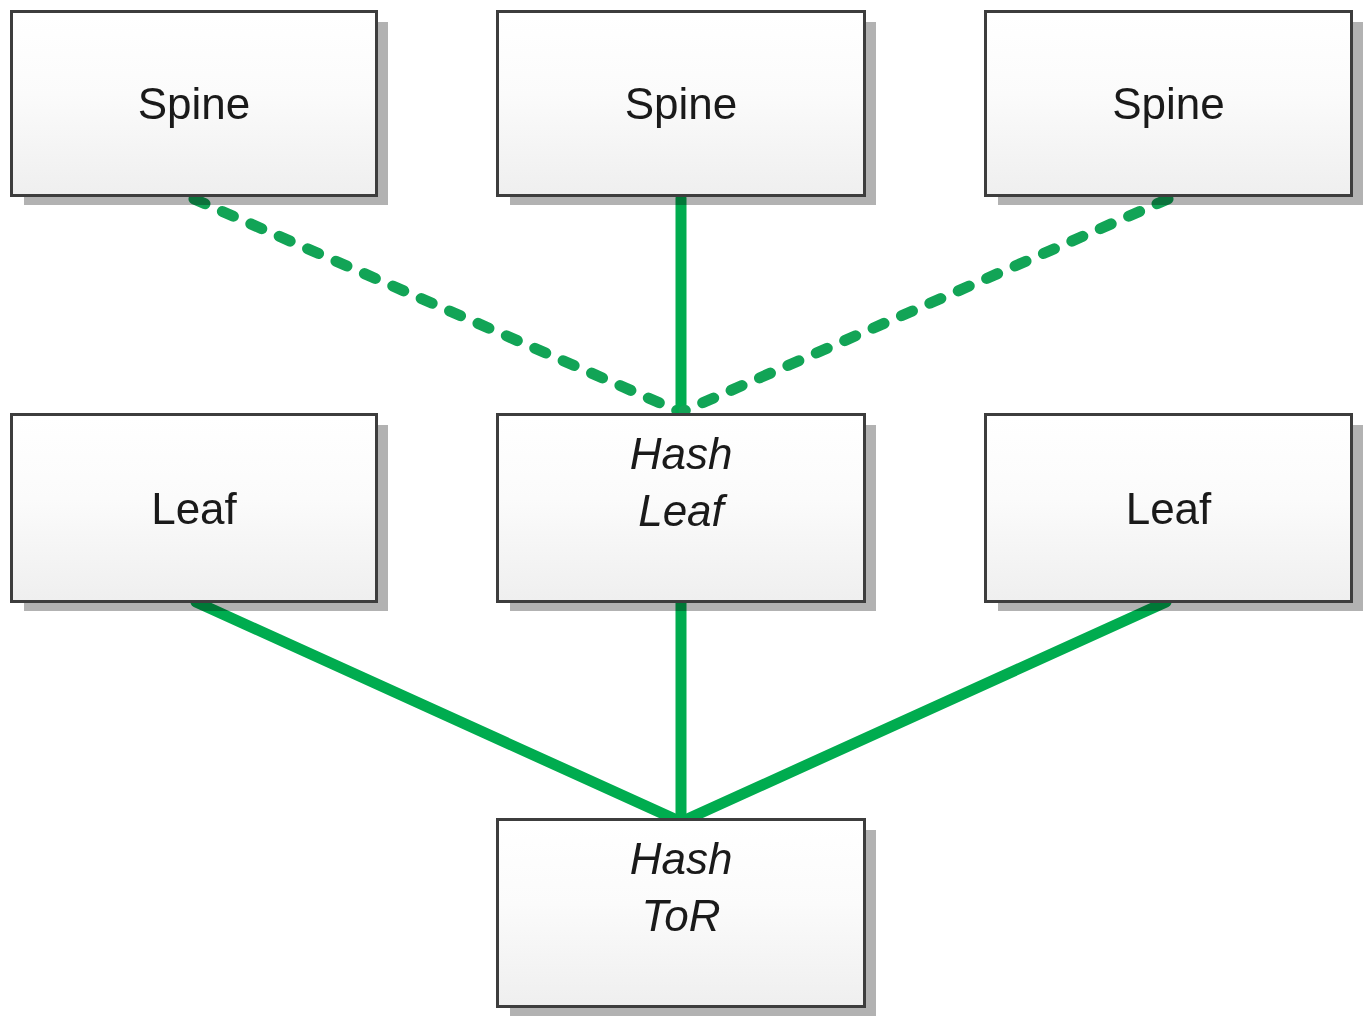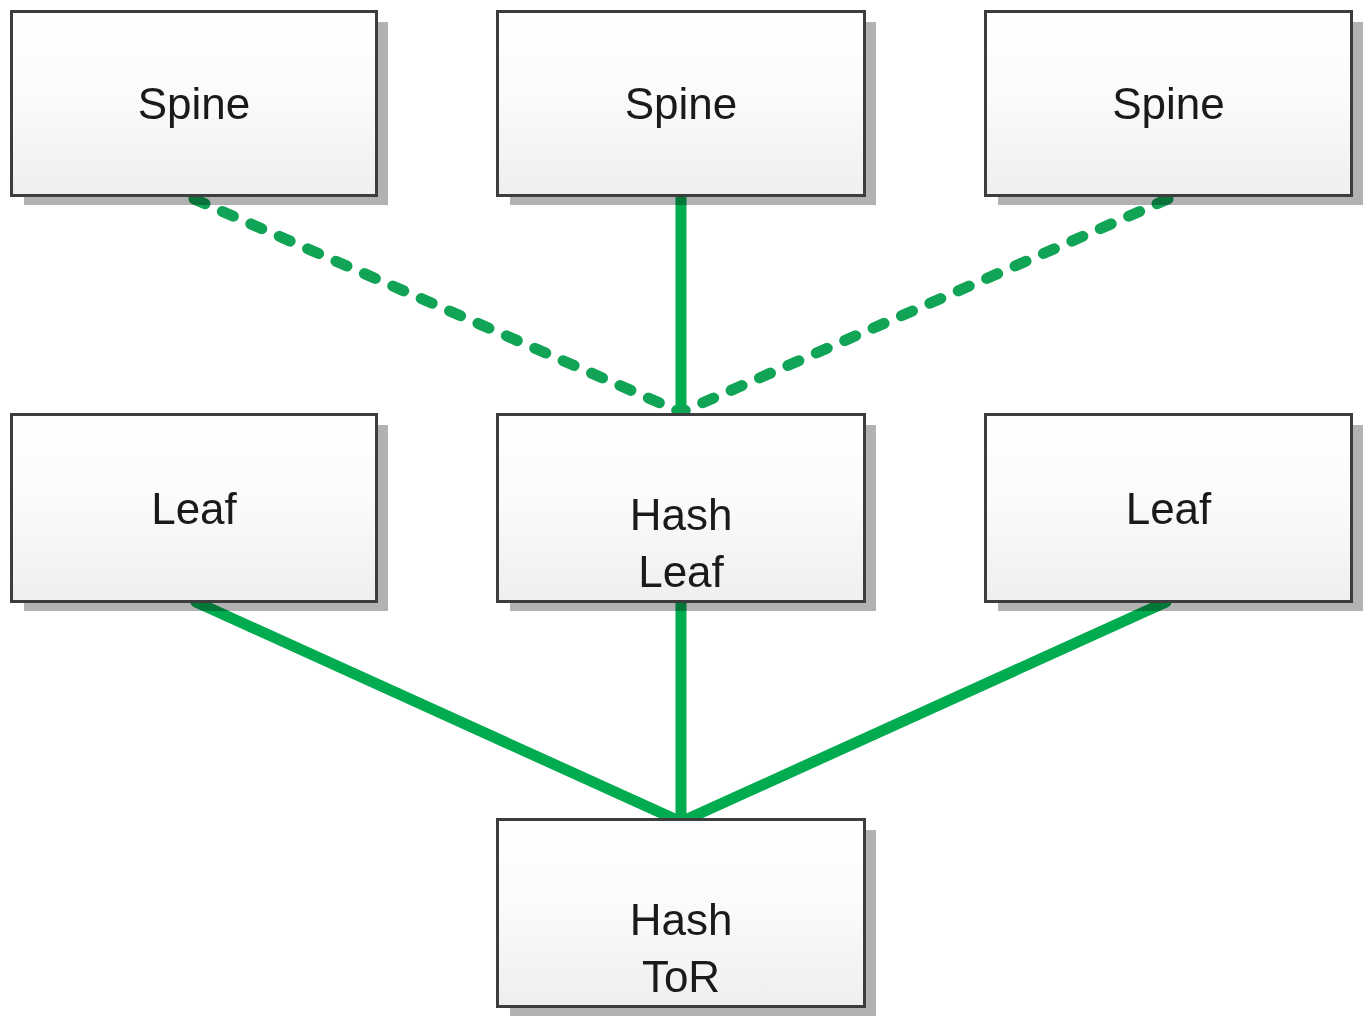--- a/index.html
+++ b/index.html
@@ -37,22 +37,23 @@
     display:flex;
     flex-direction:column;
     align-items:center;
     justify-content:center;
     color:var(--text-color);
     font-size:44px;
     line-height:57px;
     text-align:center;
   }
   .node.top-label{
-    justify-content:flex-end;
-    padding-top:24px;
+    justify-content:flex-start;
+    padding-top:9px;
+    font-style:italic;
   }
 </style>
 </head>
 <body>
 
 <div class="canvas">
 
   <svg class="edges" viewBox="0 0 1369 1026" xmlns="http://www.w3.org/2000/svg" aria-hidden="true">
     <line class="edge edge-dashed" x1="194" y1="199" x2="678" y2="411"></line>
     <line class="edge edge-solid" x1="681" y1="198" x2="681" y2="412"></line>

